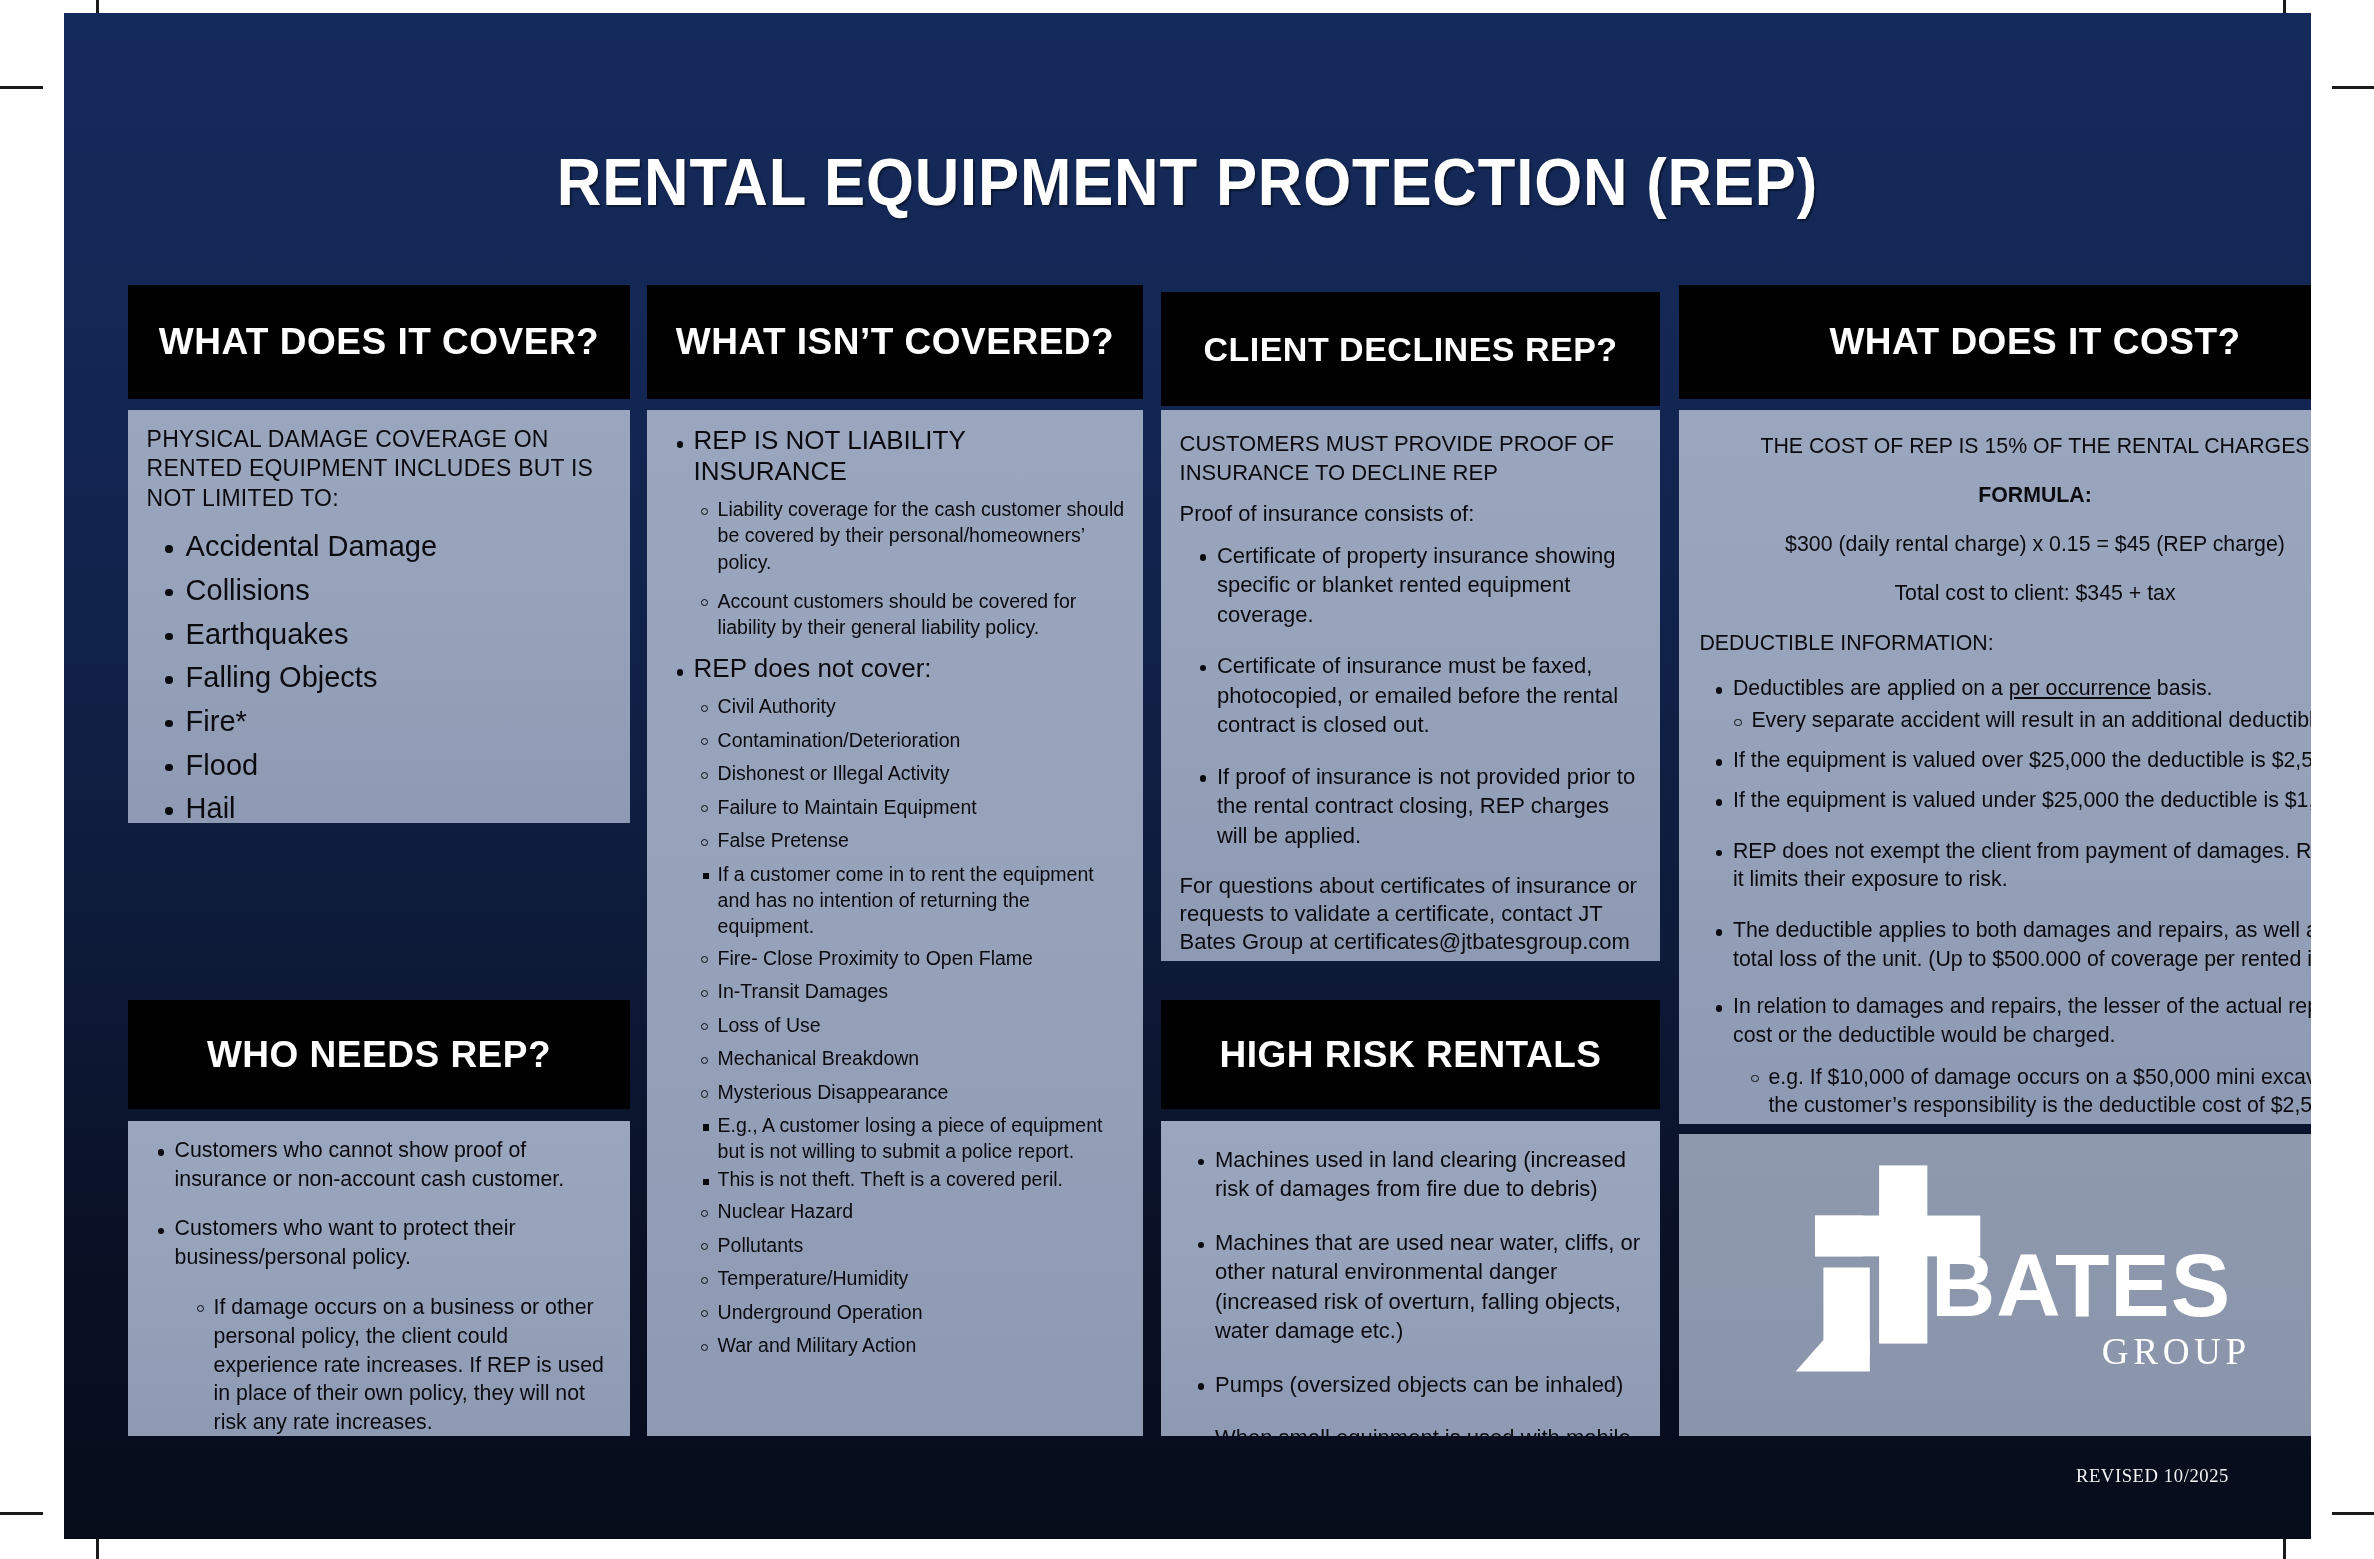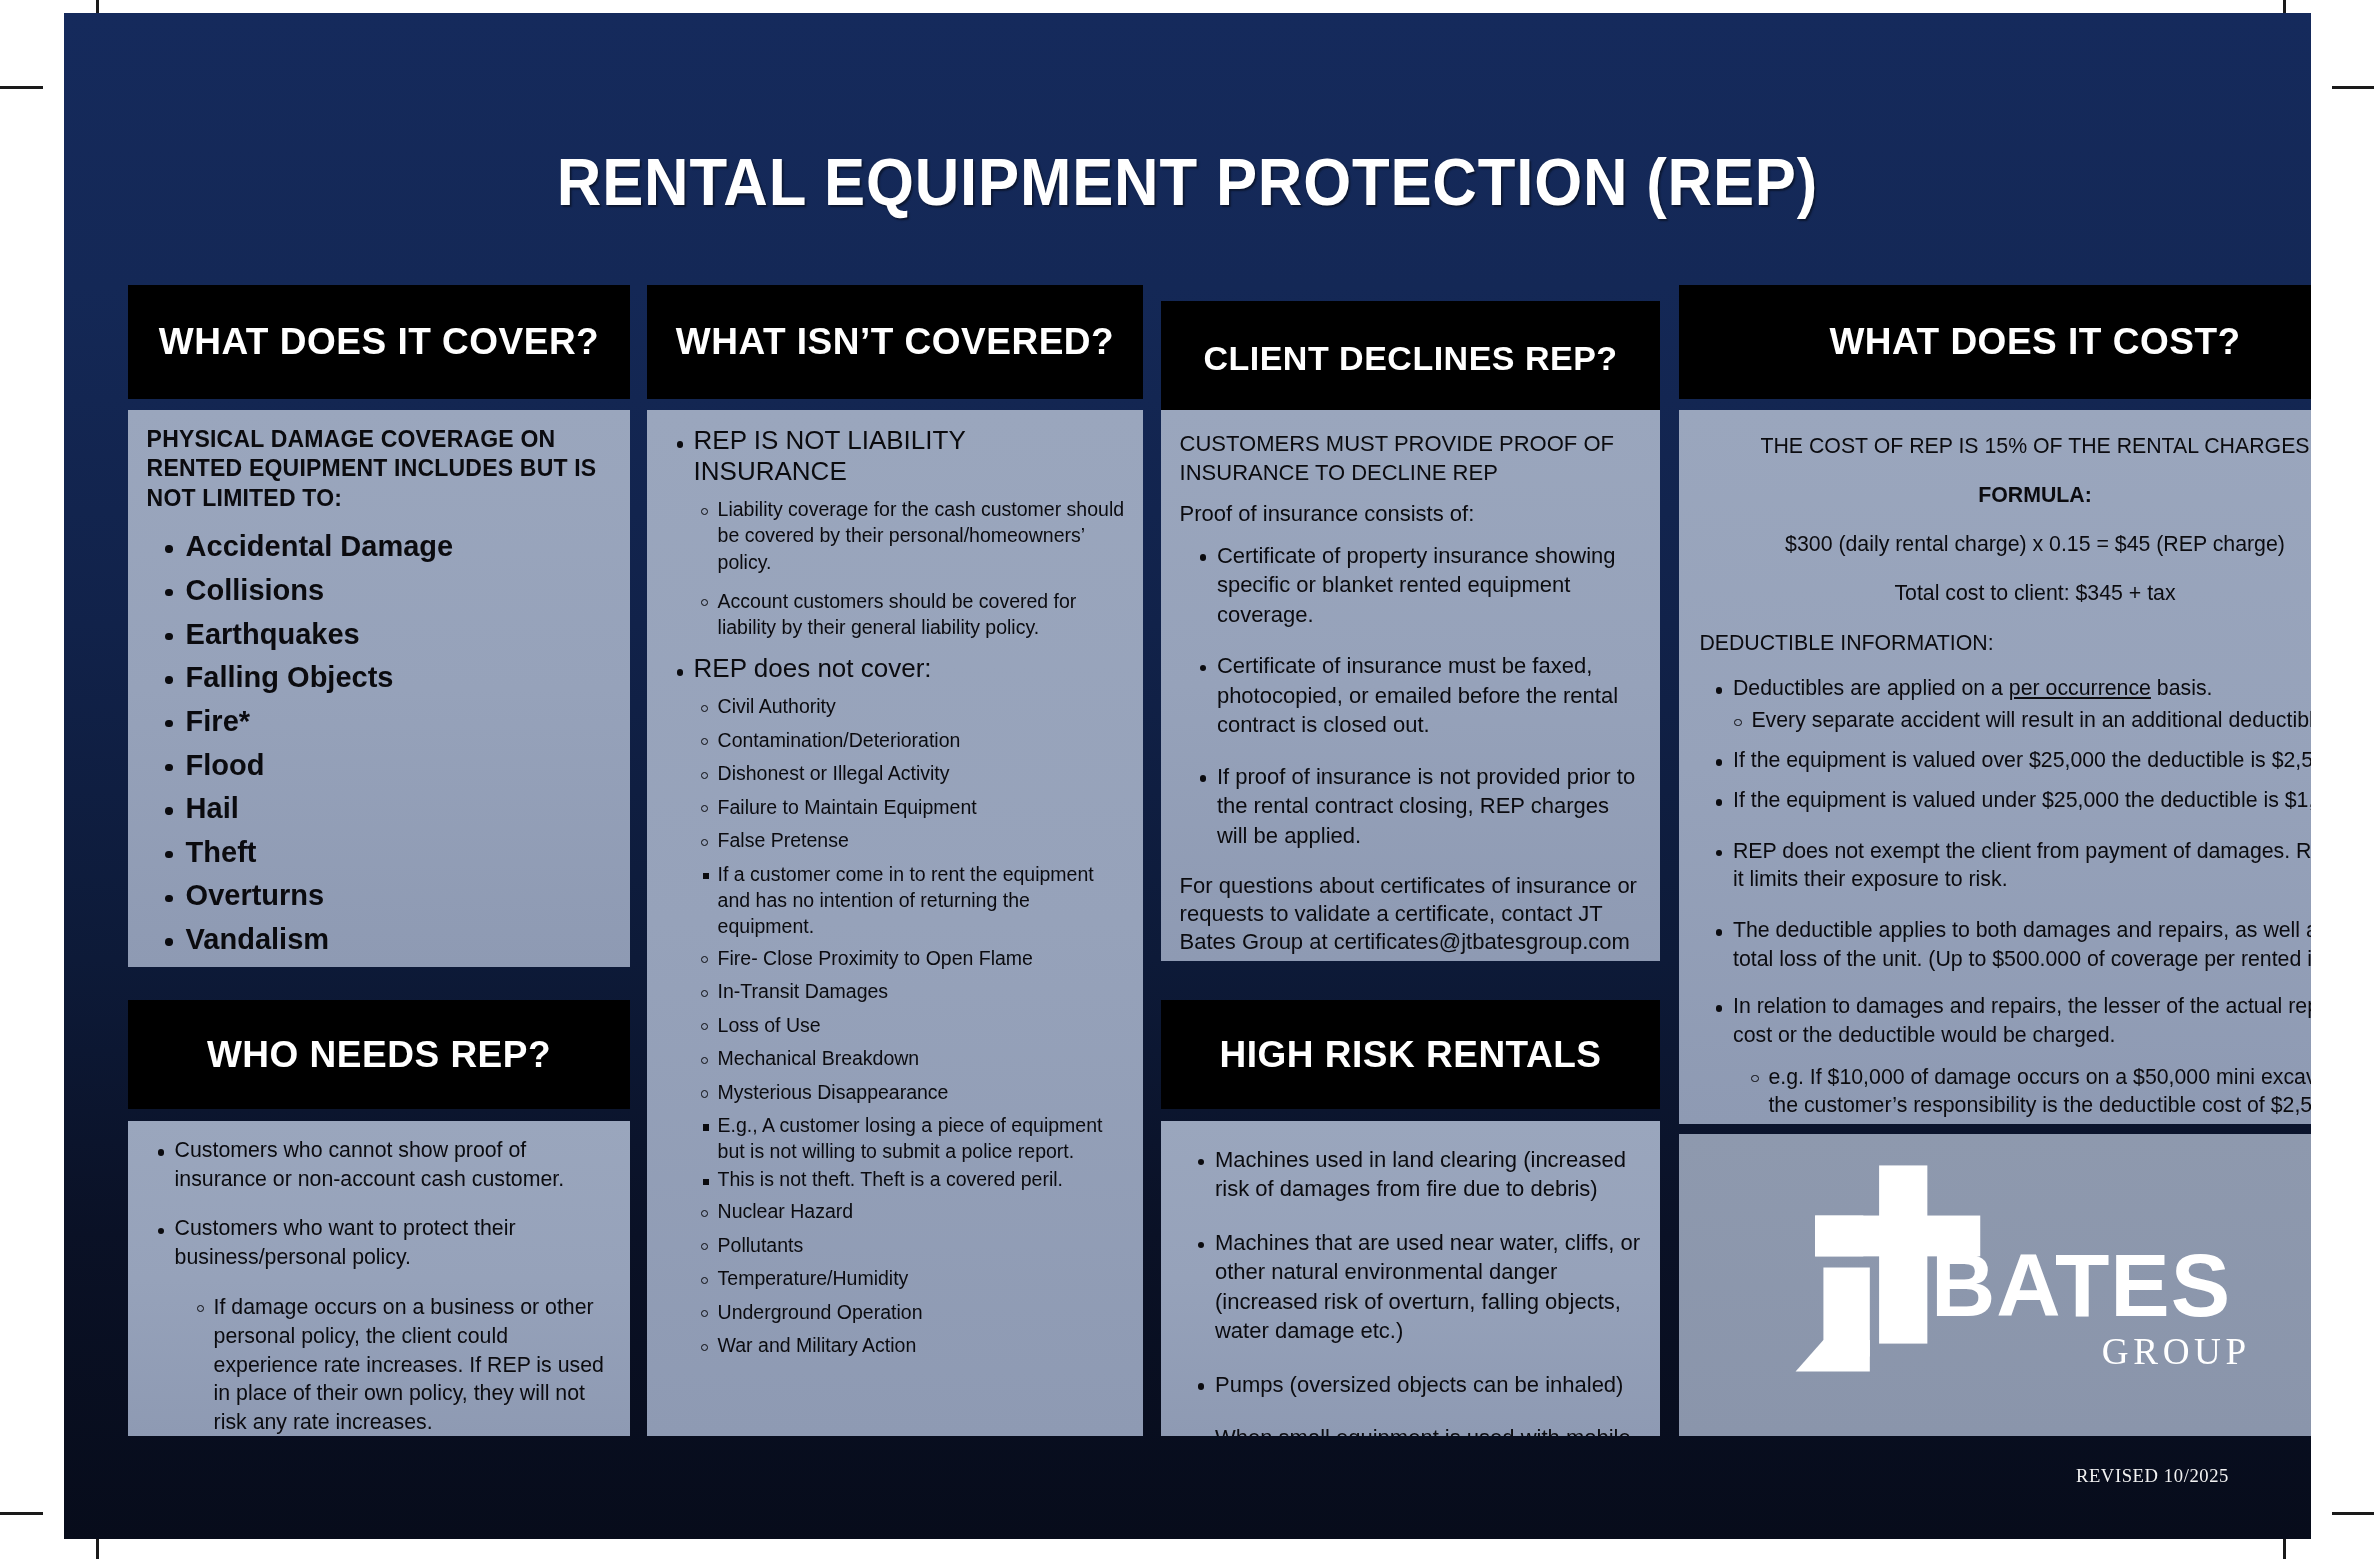--- a/index.html
+++ b/index.html
@@ -52,21 +52,21 @@
     width:7.4px;height:7.4px;border-radius:50%;border:1.5px solid #0b0b0f;box-sizing:border-box;}
   .b3>li{padding-left:26px;margin-bottom:1.9px;}
   .b3>li:before{content:"";position:absolute;left:11px;top:.62em;
     width:6.5px;height:6.5px;background:#0b0b0f;}
 
   .lead{margin:0 0 13px 0;line-height:1.28;}
   .u{text-decoration:underline;margin-top:24px;}
 
   
   #hdr1{left:64px;top:272px;width:502px;height:114px;font-size:37px;}
-  #pan1{left:64px;top:397px;width:502px;height:557px;font-size:26px;font-weight:bold;}
+  #pan1{left:64px;top:397px;width:502px;height:413px;font-size:26px;}
   #pan1 .lead{font-size:23px;letter-spacing:0.2px;}
   #pan1 .b1>li{font-size:29px;line-height:1.44;padding-left:39px;}
   #pan1 .b1>li:before{left:18.6px;top:.66em;width:7.4px;height:7.4px;}
 
   #hdr2{left:64px;top:987px;width:502px;height:109px;font-size:37px;}
   #pan2{left:64px;top:1108px;width:502px;height:315px;font-size:21.3px;}
   #pan2 .b1>li{margin-bottom:20.4px;line-height:1.36;}
   #pan2 .b2>li{line-height:1.36;}
   #pan2 .nest{margin-left:39px;margin-top:9.3px;}
 
@@ -74,21 +74,21 @@
   #hdr3{left:583px;top:272px;width:496px;height:114px;font-size:37px;}
   #pan3{left:583px;top:397px;width:496px;height:1026px;font-size:19.5px;}
   #pan3 .b1>li{font-size:26px;margin-bottom:5.6px;}
   #pan3 .b2>li{line-height:1.34;margin-bottom:13px;}
   #pan3 .b3>li{line-height:1.34;margin-bottom:1.9px;}
   #pan3 .n1{margin-left:24px;margin-top:9.3px;}
   #pan3 .n2{margin-left:26px;margin-top:3.7px;margin-bottom:5.6px;}
   #pan3 .tight>li{margin-bottom:7.4px;}
 
   
-  #hdr4{left:1097px;top:288px;width:499px;height:114px;font-size:34px;}
+  #hdr4{left:1097px;top:279px;width:499px;height:114px;font-size:34px;}
   #pan4{left:1097px;top:397px;width:499px;height:551px;font-size:22px;}
   #pan4 .b1>li{line-height:1.34;margin-bottom:22px;}
 
   #hdr5{left:1097px;top:987px;width:499px;height:109px;font-size:37px;}
   #pan5{left:1097px;top:1108px;width:499px;height:315px;font-size:22px;}
   #pan5 .b1>li{line-height:1.34;margin-bottom:24px;}
 
   
   #hdr6{left:1615px;top:272px;width:712px;height:114px;font-size:37px;}
   #pan6{left:1615px;top:397px;width:712px;height:714px;font-size:21.3px;}

